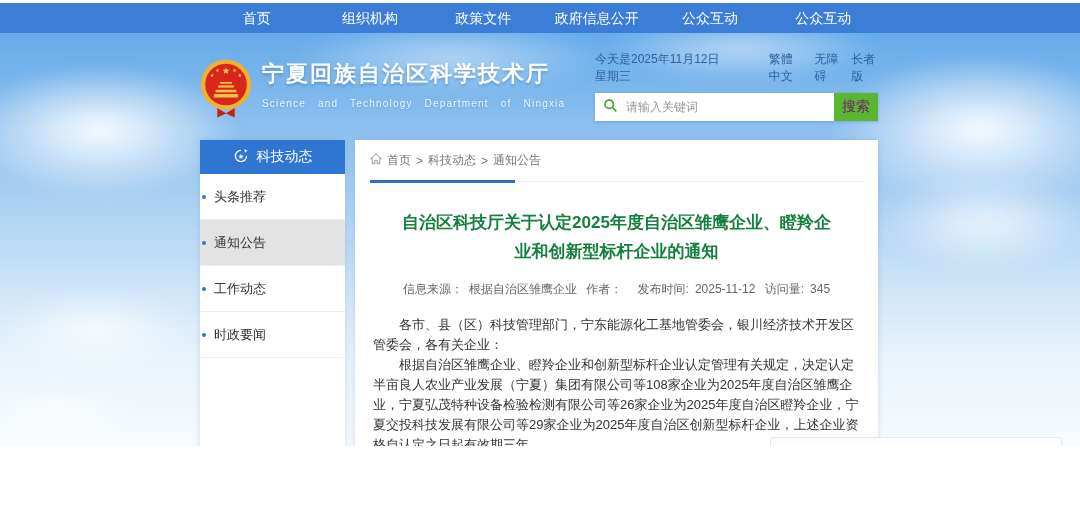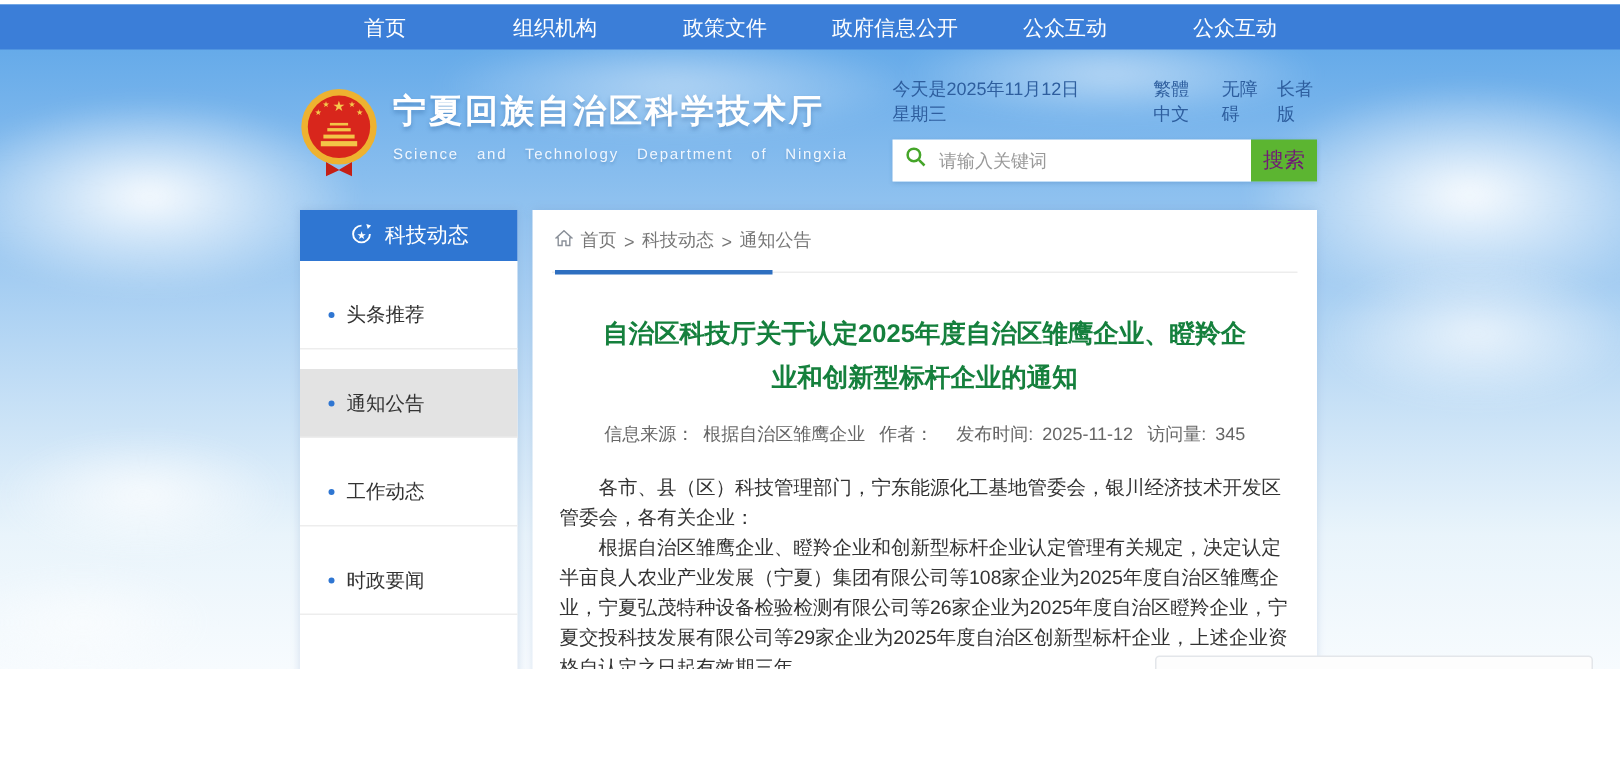--- a/index.html
+++ b/index.html
@@ -35,22 +35,22 @@
   .search-row{margin-top:8px;display:flex;height:28px;box-shadow:0 1px 3px rgba(40,90,150,.25);}
   .search-box{flex:1;background:#fff;display:flex;align-items:center;padding:14px 8px;gap:6px;}
   .search-box input{border:none;outline:none;flex:1;font-size:12px;color:#333;background:transparent;}
   .search-box input::placeholder{color:#999;}
   .search-btn{width:44px;background:#5cb531;color:#701a75;font-size:14px;border:none;cursor:pointer;font-family:Liberation Serif, serif;}
 
   .sidebar{position:absolute;left:200px;top:140px;width:145px;height:380px;background:#fff;
     box-shadow:0 0 6px rgba(110,145,190,.28);}
   .side-head{height:34px;background:#2f76d2;display:flex;align-items:center;justify-content:center;
     gap:8px;color:#fff;font-size:14px;}
-  .side-item{height:45px;display:flex;align-items:center;padding-left:19px;font-size:13px;color:#333;
-    border-bottom:1px solid #ededed;cursor:pointer;margin-top:13px;}
+  .side-item{height:45px;display:flex;align-items:center;padding-left:2px;font-size:13px;color:#333;
+    border-bottom:1px solid #ededed;cursor:pointer;}
   .side-item .dot{width:4px;height:4px;background:#2f76d2;border-radius:50%;margin-right:8px;flex:0 0 auto;}
   .side-item.active{background:#e3e3e3;}
 
   .content{position:absolute;left:355px;top:140px;width:523px;height:380px;background:#fff;
     box-shadow:0 0 6px rgba(110,145,190,.28);}
   .breadcrumb{display:flex;align-items:center;gap:5px;padding:12px 15px 9px;font-size:12px;color:#777;}
   .breadcrumb .crumb{cursor:pointer;}
   .rule{position:relative;height:1px;background:#ededed;margin:3px 13px 0;}
   .rule-accent{position:absolute;left:2px;top:-1px;width:145px;height:3px;background:#2e6fc0;}
   .article-title{margin:26px 40px 0;text-align:center;font-size:17px;font-weight:bold;color:#15803d;line-height:29px;}

